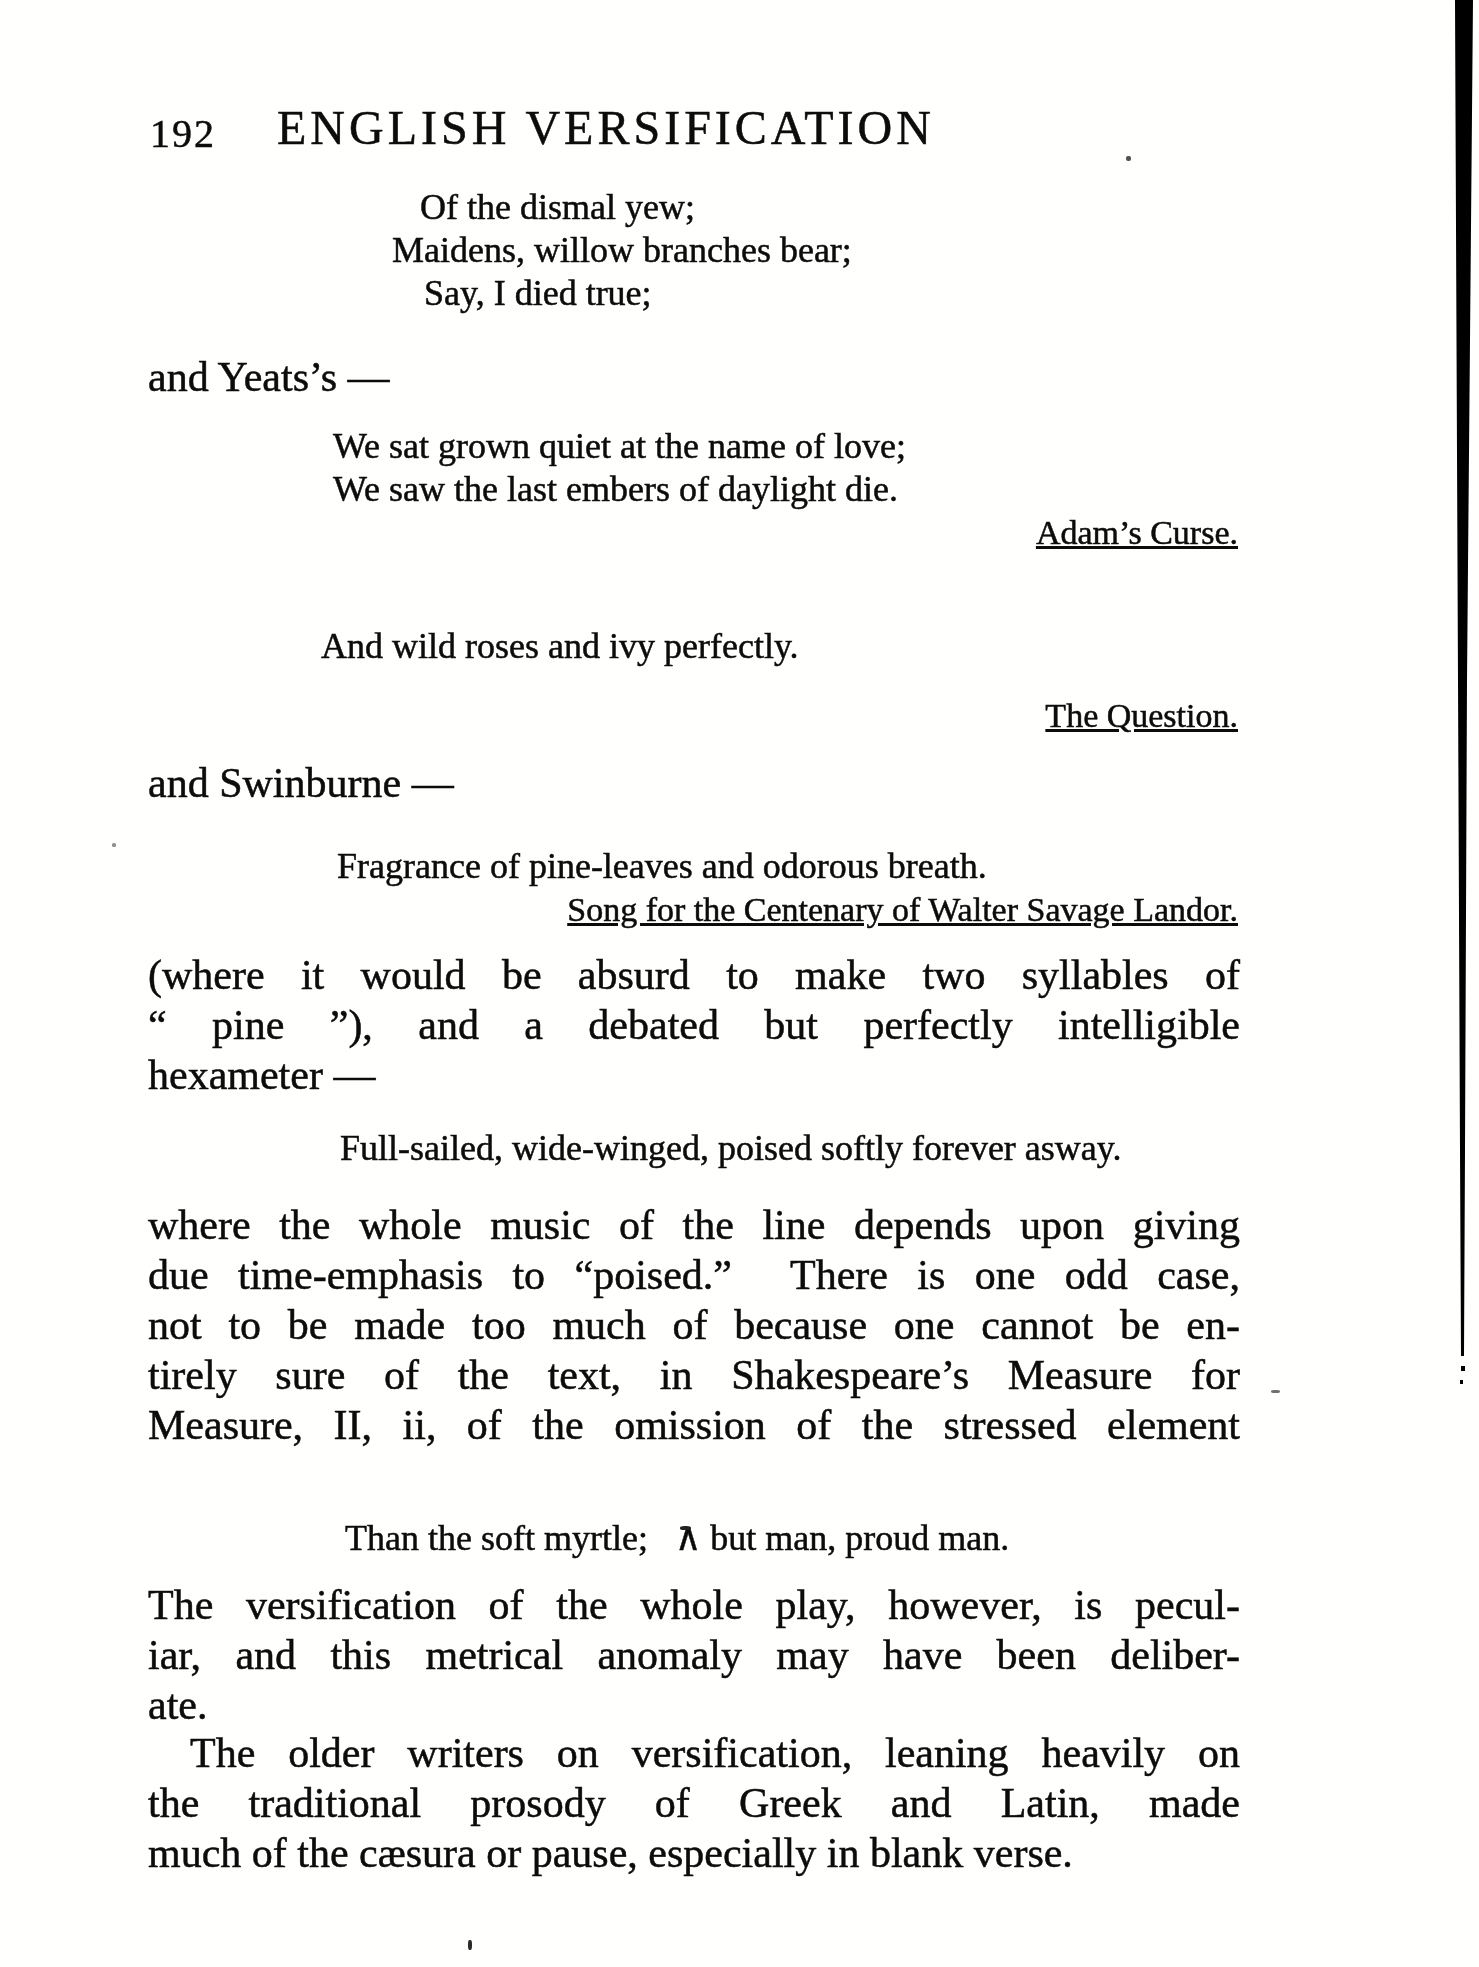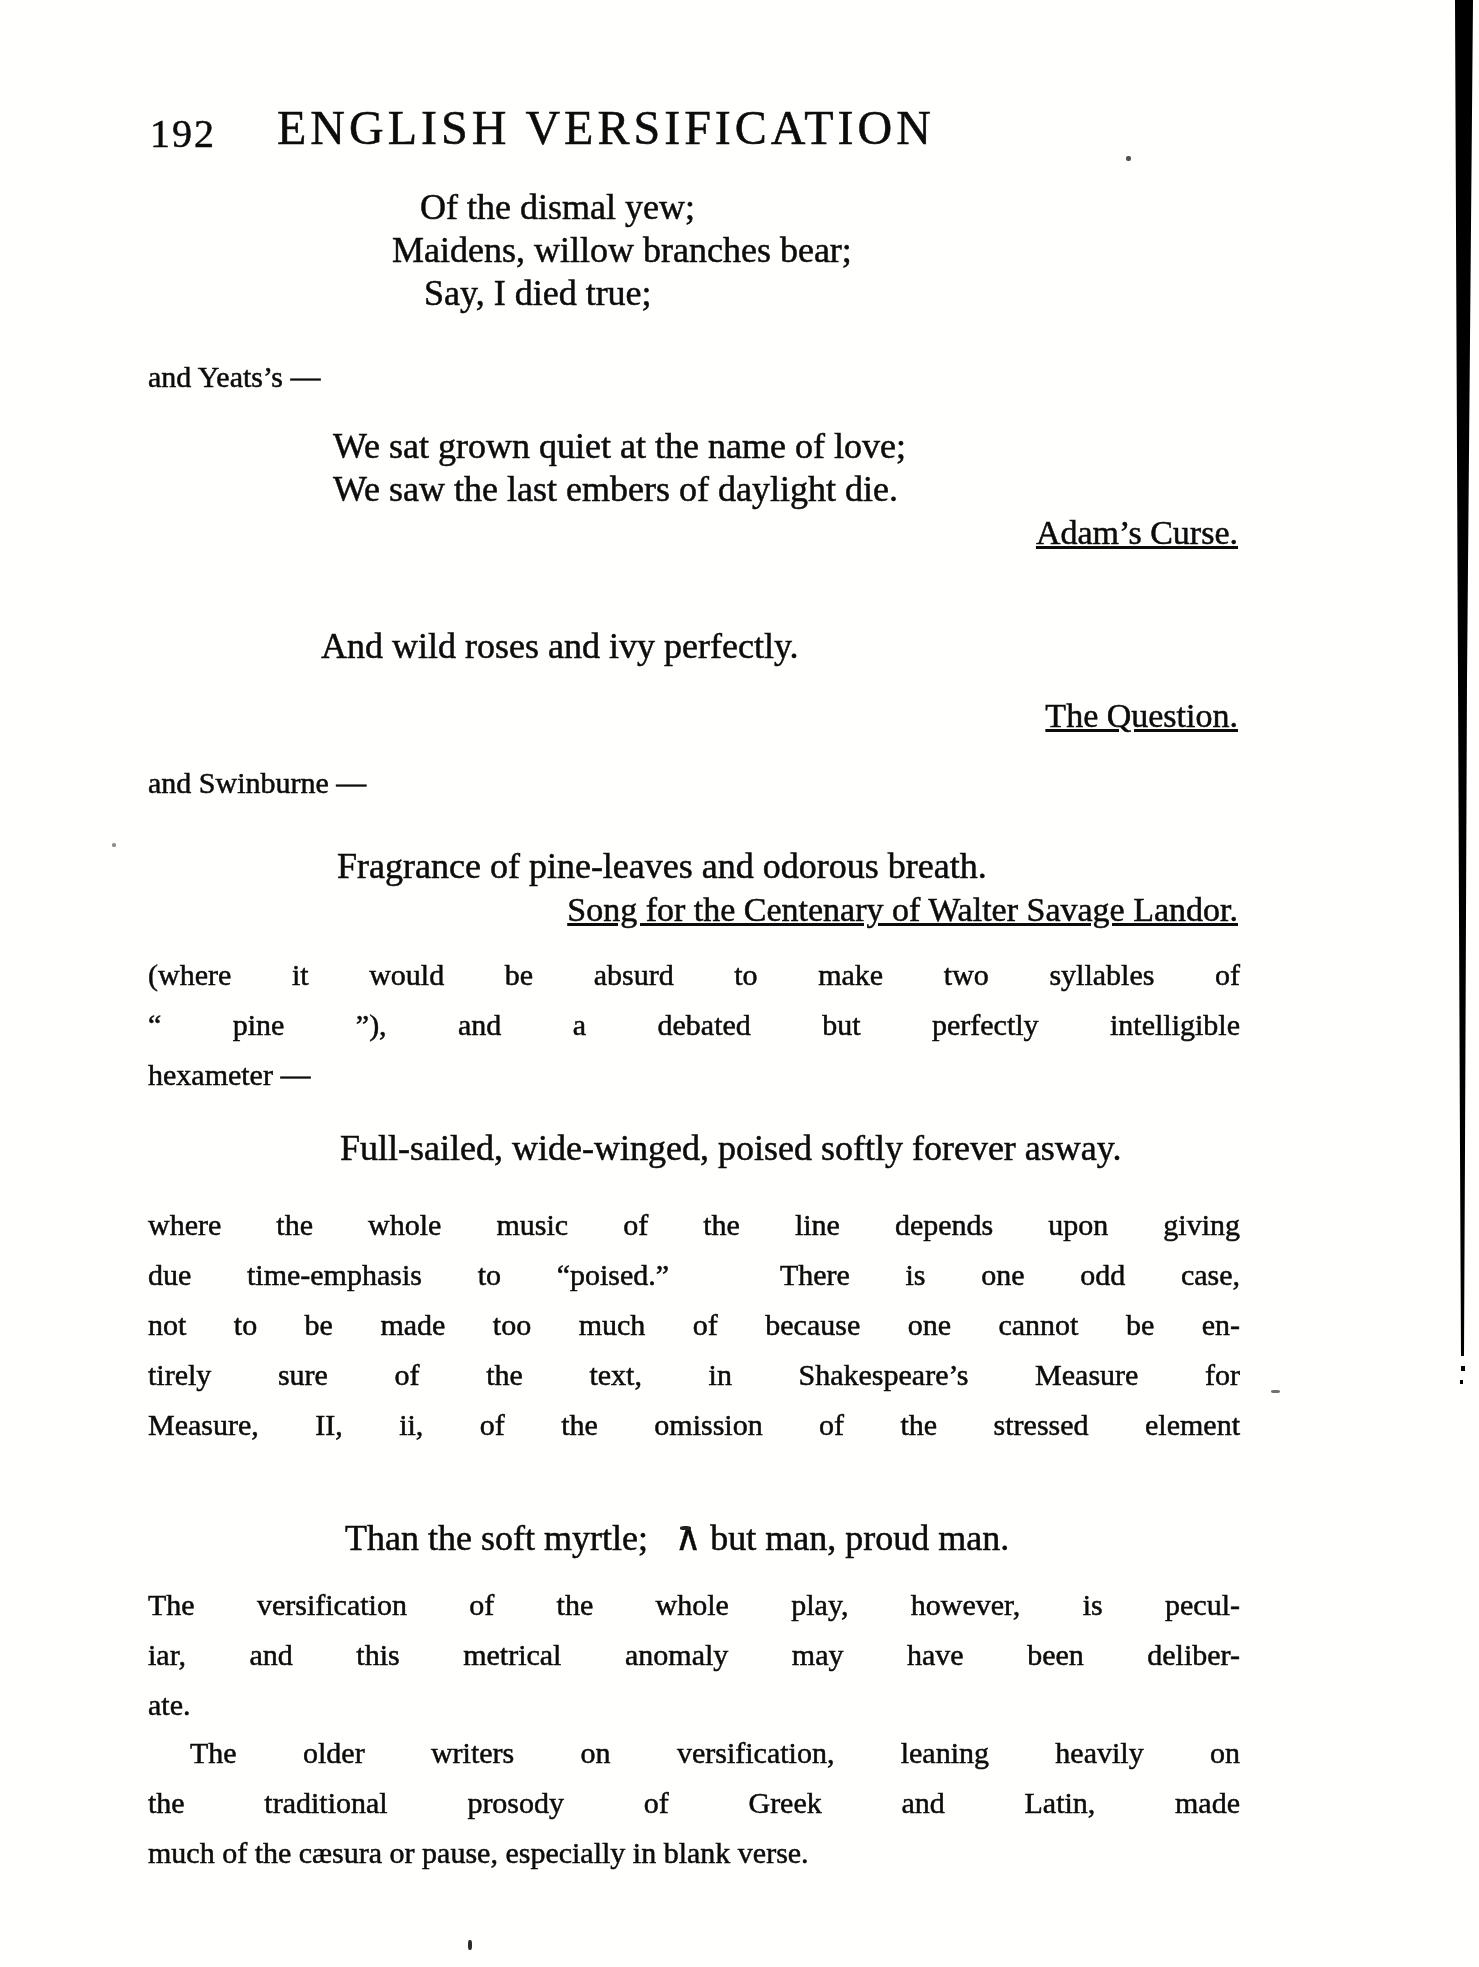--- a/index.html
+++ b/index.html
@@ -6,21 +6,21 @@
   #page{
     position:relative;
     width:1479px;height:1967px;
     background:#fffffe;
     overflow:hidden;
     color:#0c0c0c;
     font-family:"Liberation Serif","DejaVu Serif",serif;
     -webkit-text-stroke:0.5px currentColor;
   }
   .blk{position:absolute;left:148px;width:1092px;}
-  .body{font-size:30px;line-height:50px;}
+  .body{font-size:42px;line-height:50px;}
   .quote{font-size:36px;line-height:43px;}
   .vline{white-space:nowrap;}
   .just{text-align:justify;text-align-last:justify;white-space:nowrap;}
   .attr{text-align:right;padding-right:2px;font-size:34px;text-decoration:underline;}
   .attr-gap{margin-top:26px;}
   .indent1{ text-indent:42px; }
   #pageno{
     position:absolute;left:150px;top:110px;
     font-size:40px;letter-spacing:2px;
   }

